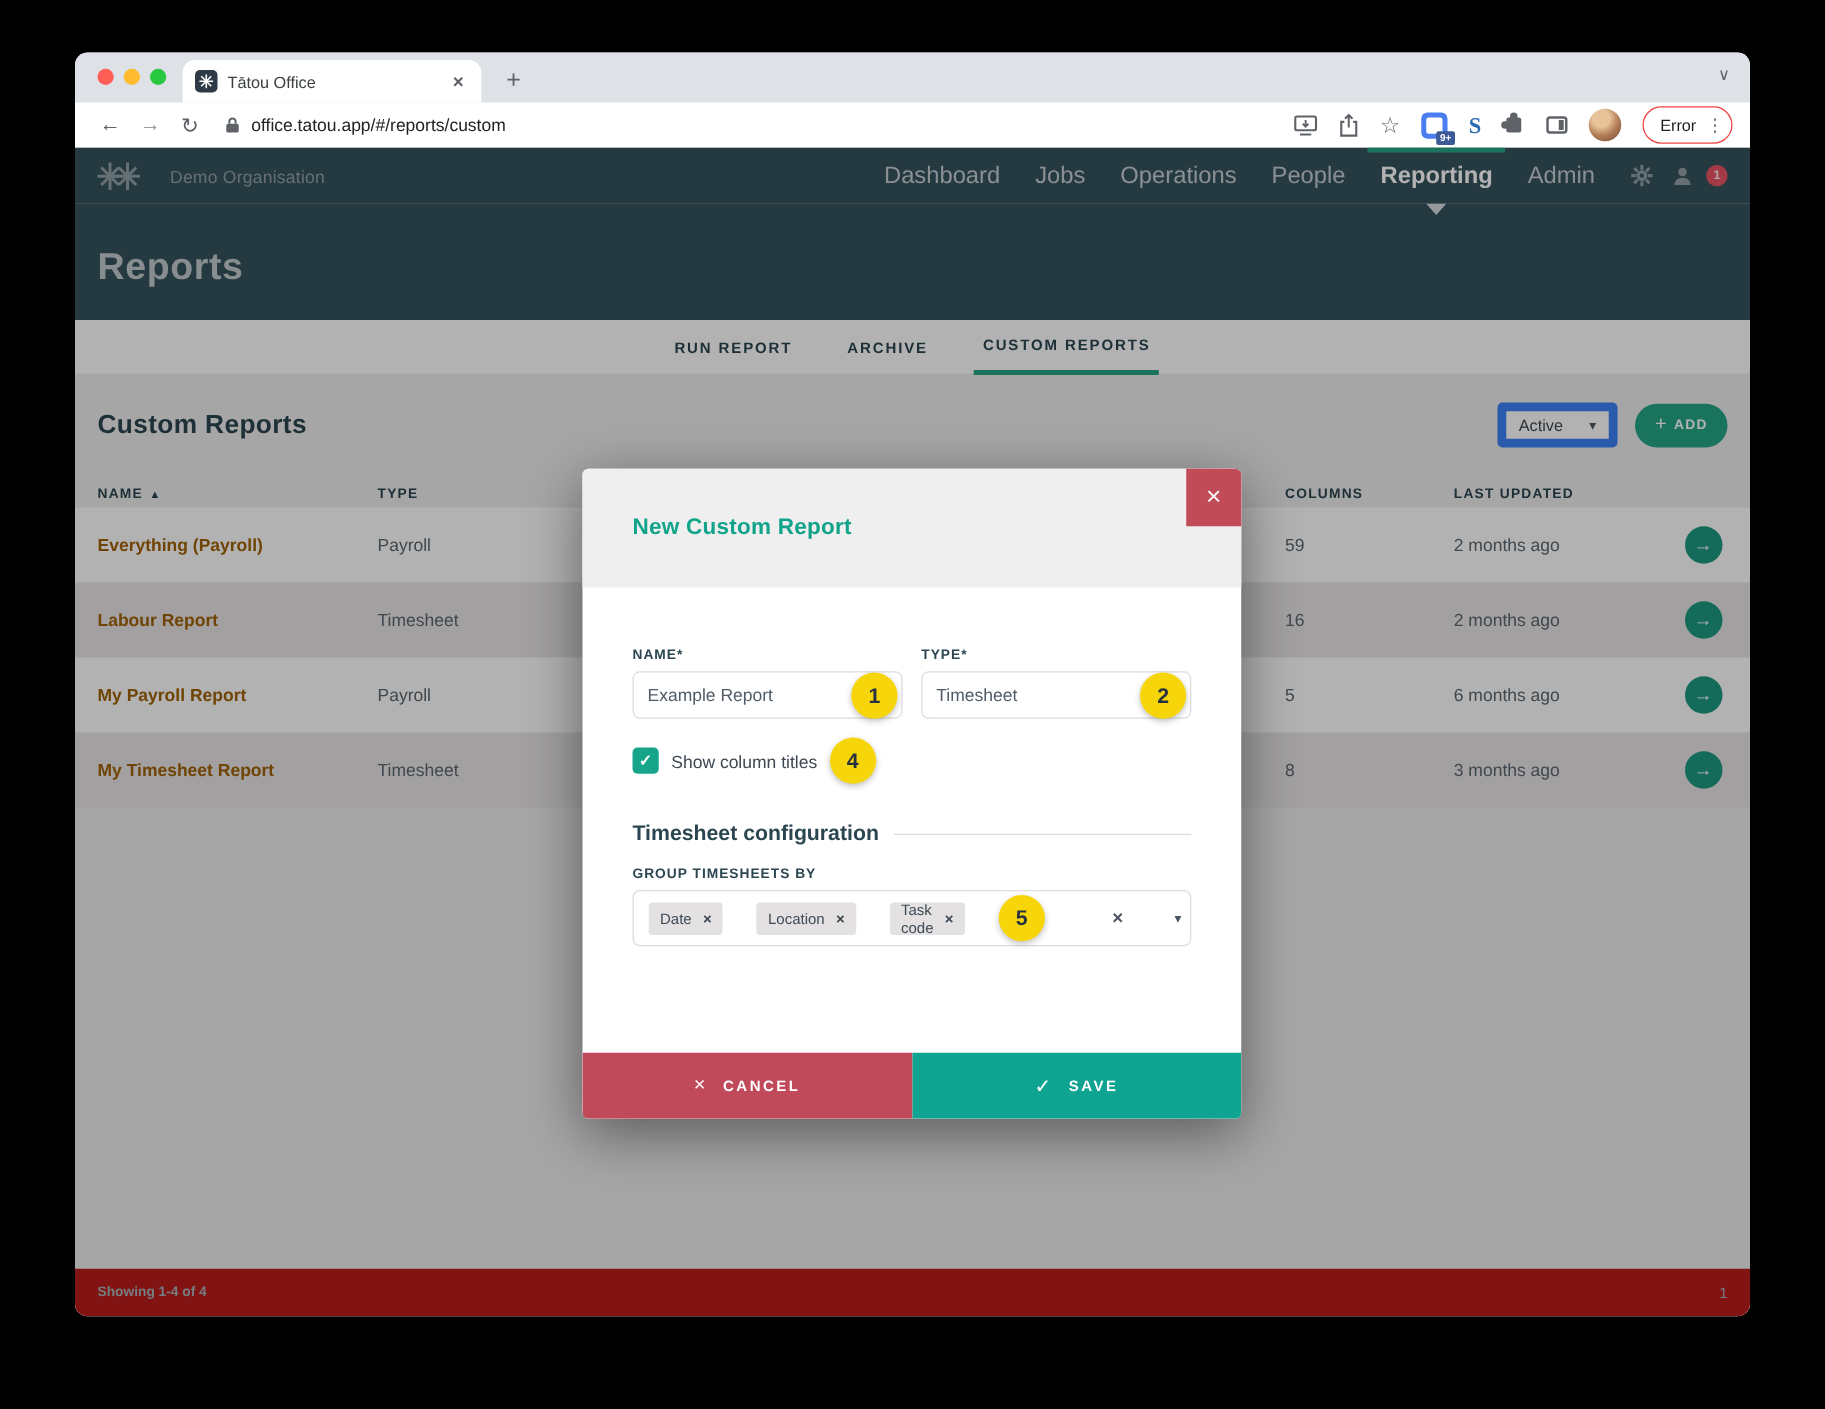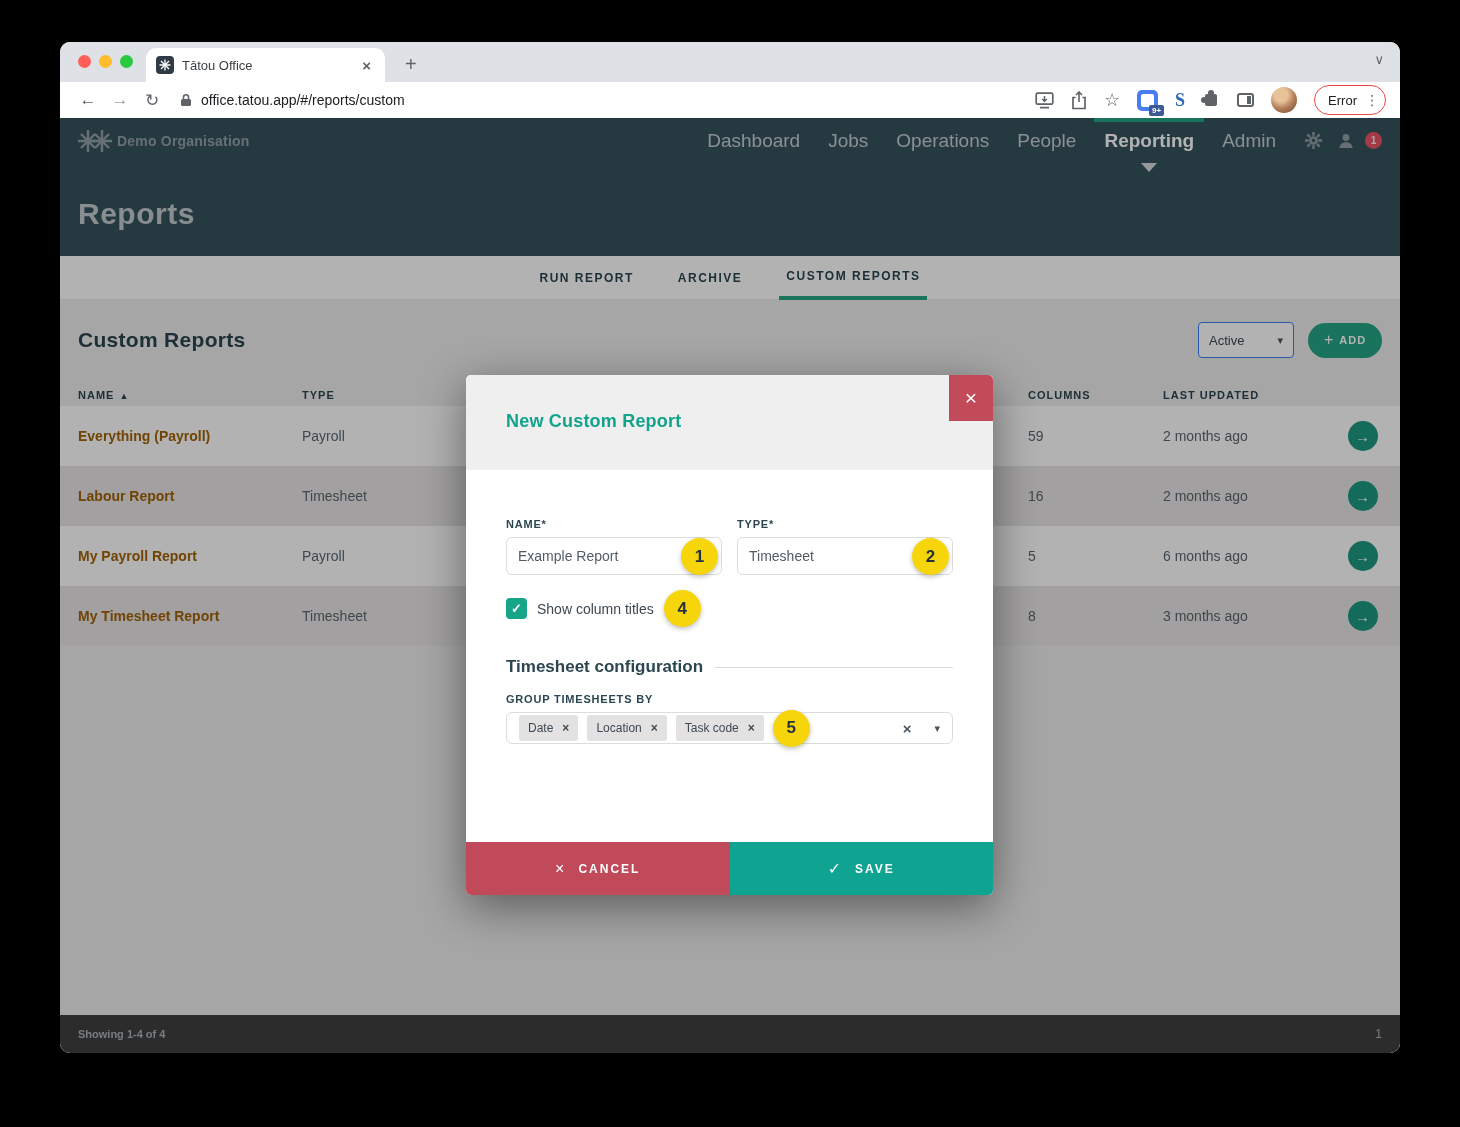--- a/index.html
+++ b/index.html
@@ -45,59 +45,59 @@
                 height:30px; padding:0 6px 0 13px;justify-content:flex-end; }
   .error-text { font-size:13px; color:#202124; }
   .dots { color:#5f6368; font-size:14px; letter-spacing:0; }
   .star-ico { font-size:18px; color:#5f6368; }
 
   
   .app { position:relative; height:935px; background:#f0eeee; overflow:hidden; }
 
   .appnav { height:45px; background:#36525e; display:flex; align-items:center; padding:0 18px; position:relative; }
   .logo { display:flex; }
-  .org { margin-left:5px; font-size:14px; font-weight:bold; color:#93a1a7; letter-spacing:.2px; }
+  .org { margin-left:24px; font-size:14px; font-weight:normal; color:#93a1a7; letter-spacing:.2px; }
   .menu { margin-left:auto; display:flex; align-items:center; height:45px; }
   .mitem { position:relative; height:45px; display:flex; align-items:center; padding:0 14px;
            font-size:19px; color:#c6ced2; }
   .mitem.active { color:#fff; font-weight:bold; }
   .mitem.active:before { content:""; position:absolute; top:0; left:4px; right:4px; height:4px; background:#26a585; }
   .mitem.active:after { content:""; position:absolute; top:45px; left:50%; transform:translateX(-50%);
            border-left:8px solid transparent; border-right:8px solid transparent; border-top:9px solid rgba(255,255,255,.8); }
   .gearwrap, .personwrap { margin-left:14px; display:flex; align-items:center; }
   .notif { margin-left:10px; width:17px; height:17px; border-radius:50%; background:#e85565; color:#fdeaea;
            font-size:10px; font-weight:bold; display:flex; align-items:center; justify-content:center; }
 
   .pagehead { height:93px; background:#36525e; padding:34px 18px 0; }
   .pagehead h1 { font-size:30px; font-weight:800; color:#c3cacd; letter-spacing:.5px; }
 
   .tabbar { height:44px; background:#ffffff; display:flex; justify-content:center; gap:30px; box-shadow:inset 0 -1px 0 rgba(0,0,0,.08); }
   .ptab { height:44px; line-height:44px; padding:0 7px; font-size:12px; font-weight:bold; letter-spacing:1.5px; color:#2b4650; }
   .ptab.active { border-bottom:4px solid #26a585; line-height:40px; }
 
   .headrow { display:flex; align-items:center; padding:22px 18px 0; }
   .headrow h2 { font-size:21px; font-weight:800; color:#2b4650; letter-spacing:.3px; }
-  .filter-select { margin-left:auto; width:96px; height:36px; background:#fff; border:1px solid #3b82f6; border-radius:4px;
+  .filter-select { margin-left:auto; width:96px; height:36px; background:#fff; border:7px solid #3b82f6; border-radius:4px;
                    display:flex; align-items:center; justify-content:space-between; padding:0 10px; font-size:13px; color:#3d4852; }
   .caret { font-size:11px; color:#4a5560; }
   .add-btn { margin-left:14px; width:74px; height:35px; border-radius:18px; background:#26a585; color:#fff;
              display:flex; align-items:center; justify-content:center; gap:5px; font-size:11px; font-weight:bold; letter-spacing:1px; }
   .add-plus { font-size:16px; font-weight:normal; margin-top:-1px; }
 
   .t-grid { display:grid; grid-template-columns:224px 726px 135px 180px 1fr; align-items:center; padding:0 18px; }
   .t-head { margin-top:26px; height:22px; font-size:11px; font-weight:bold; letter-spacing:1px; color:#2b4650; }
   .sort { font-size:9px; margin-left:5px; }
   .t-row { height:60px; font-size:14px; color:#5b6770; }
   .t-row.odd { background:#ffffff; }
   .t-row.even { background:#e9e5e5; }
   .cell-name { font-weight:bold; color:#a16207; }
   .row-go { width:30px; height:30px; border-radius:50%; background:#1f9a80; color:#fff; display:flex;
             align-items:center; justify-content:center; font-size:15px; justify-self:center; }
 
-  .bottombar { position:absolute; left:0; right:0; bottom:0; height:38px; background:#404040;
+  .bottombar { position:absolute; left:0; right:0; bottom:0; height:38px; background:#b91c1c;
                display:flex; align-items:center; justify-content:space-between; padding:0 18px; }
   .showing { font-size:11px; font-weight:bold; color:#aab4b9; }
   .pageno { font-size:12px; color:#aab4b9; }
 
   .backdrop { position:absolute; inset:0; background:rgba(0,0,0,.30); z-index:5; }
 
   
   .modal { position:absolute; left:406px; top:257px; width:527px; height:520px; background:#fff; border-radius:5px;
            box-shadow:0 12px 45px rgba(0,0,0,.45); z-index:6; }
   .m-head { height:95px; background:#f0efef; border-radius:5px 5px 0 0; position:relative; }
@@ -115,22 +115,22 @@
            display:flex; align-items:center; justify-content:center; box-shadow:0 2px 5px rgba(0,0,0,.25); flex:0 0 auto; }
   .badge.in-input { position:absolute; right:3px; top:0; }
   .chk-row { margin-top:15px; display:flex; align-items:center; gap:10px; }
   .chkbox { width:21px; height:21px; background:#17a589; border-radius:4px; color:#fff; font-size:13px; font-weight:bold;
             display:flex; align-items:center; justify-content:center; }
   .chk-label { font-size:14px; color:#3d4852; }
   .sec-row { margin-top:30px; display:flex; align-items:center; gap:12px; }
   .sec-title { font-size:17px; font-weight:800; color:#2b4650; white-space:nowrap; }
   .sec-line { flex:1; border-top:1px solid #dcdcdc; }
   .group-label { margin-top:16px; }
-  .multiselect { margin-top:7px; height:32px; border:1.5px solid #dcdcdc; border-radius:6px;
-                 display:flex; align-items:center; padding:0 12px; gap:9px; }
+  .multiselect { margin-top:7px; height:45px; border:1.5px solid #dcdcdc; border-radius:6px;
+                 display:flex; align-items:center; padding:0 12px; gap:27px; }
   .chip { background:#e3e1e1; border-radius:3px; height:26px; padding:0 9px; display:flex; align-items:center; gap:9px;
           font-size:12px; color:#3f4a54; }
   .chip-x { font-size:12px; font-weight:bold; color:#3f4a54; }
   .ms-spacer { flex:1; }
   .ms-clear { font-size:15px; font-weight:bold; color:#4a5560; }
   .ms-caret { margin-left:14px; font-size:11px; color:#4a5560; }
   .m-foot { position:absolute; left:0; right:0; bottom:0; height:53px; display:flex; border-radius:0 0 5px 5px; overflow:hidden; }
   .m-btn { width:50%; display:flex; align-items:center; justify-content:center; gap:12px; color:#fff;
            font-size:12px; font-weight:bold; letter-spacing:2px; }
   .m-btn .ico { font-size:16px; font-weight:normal; }

